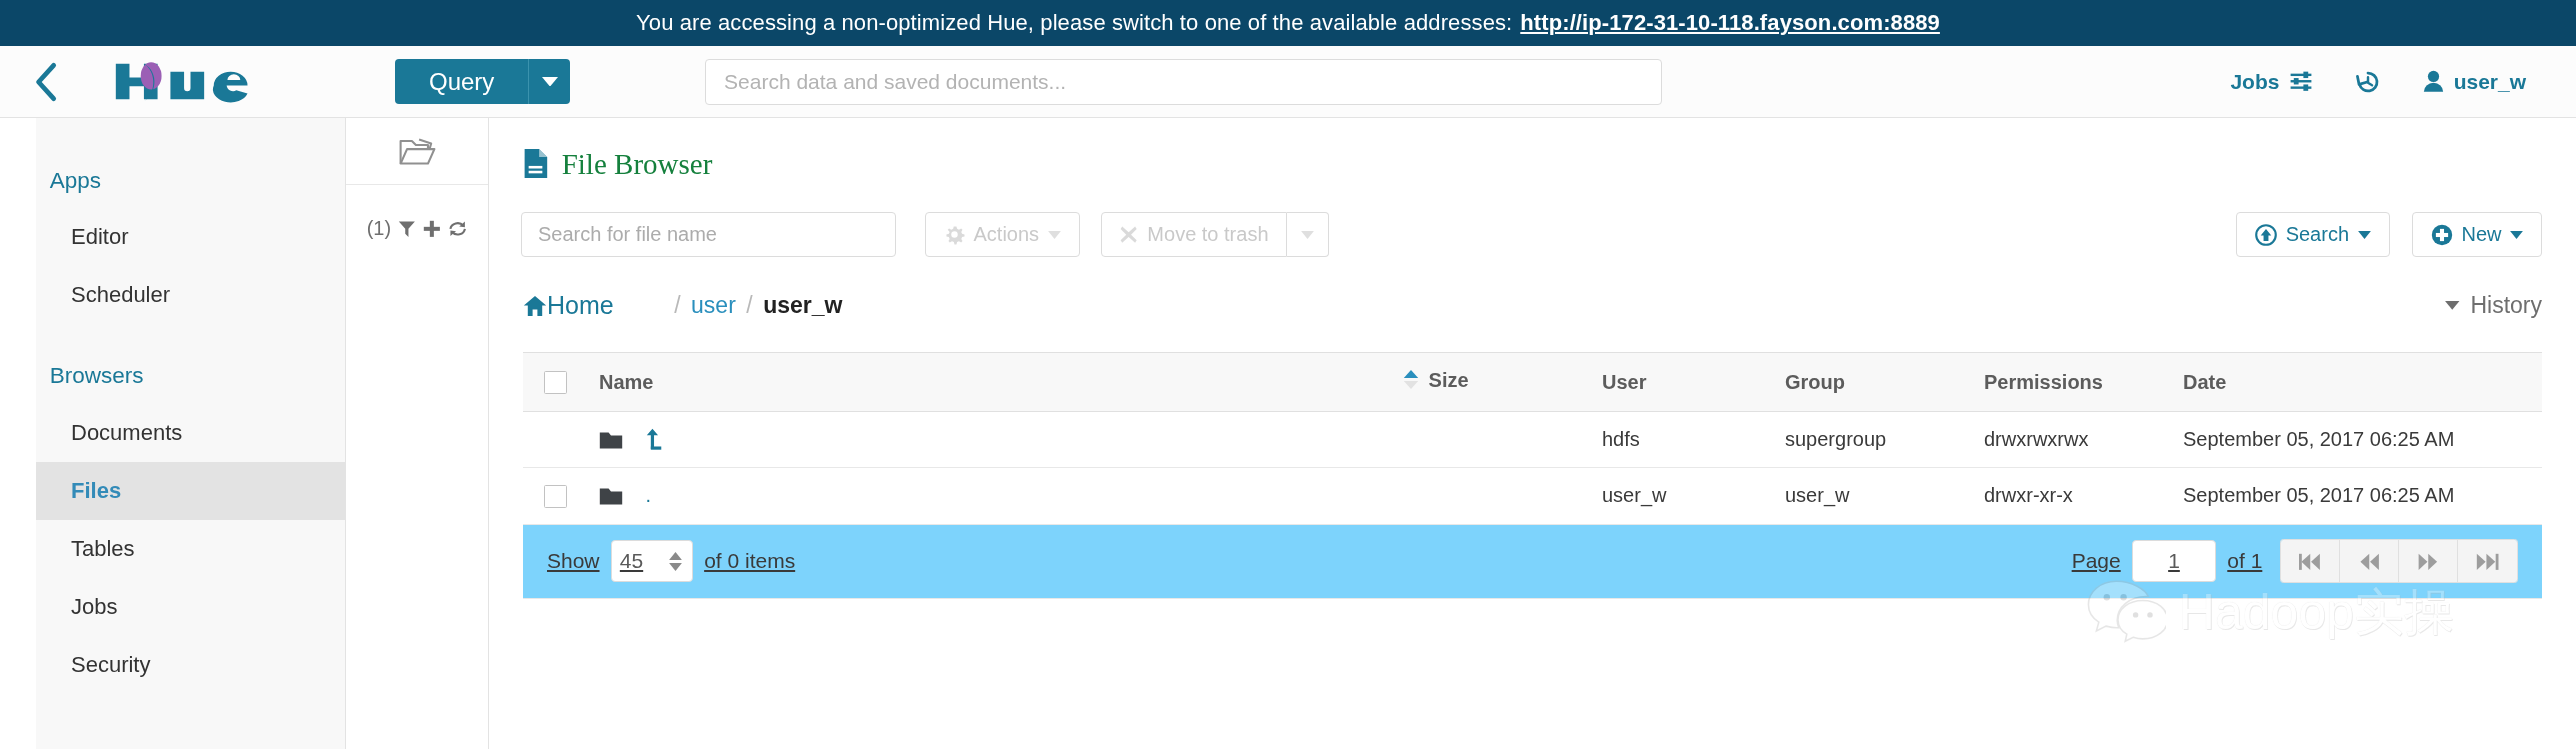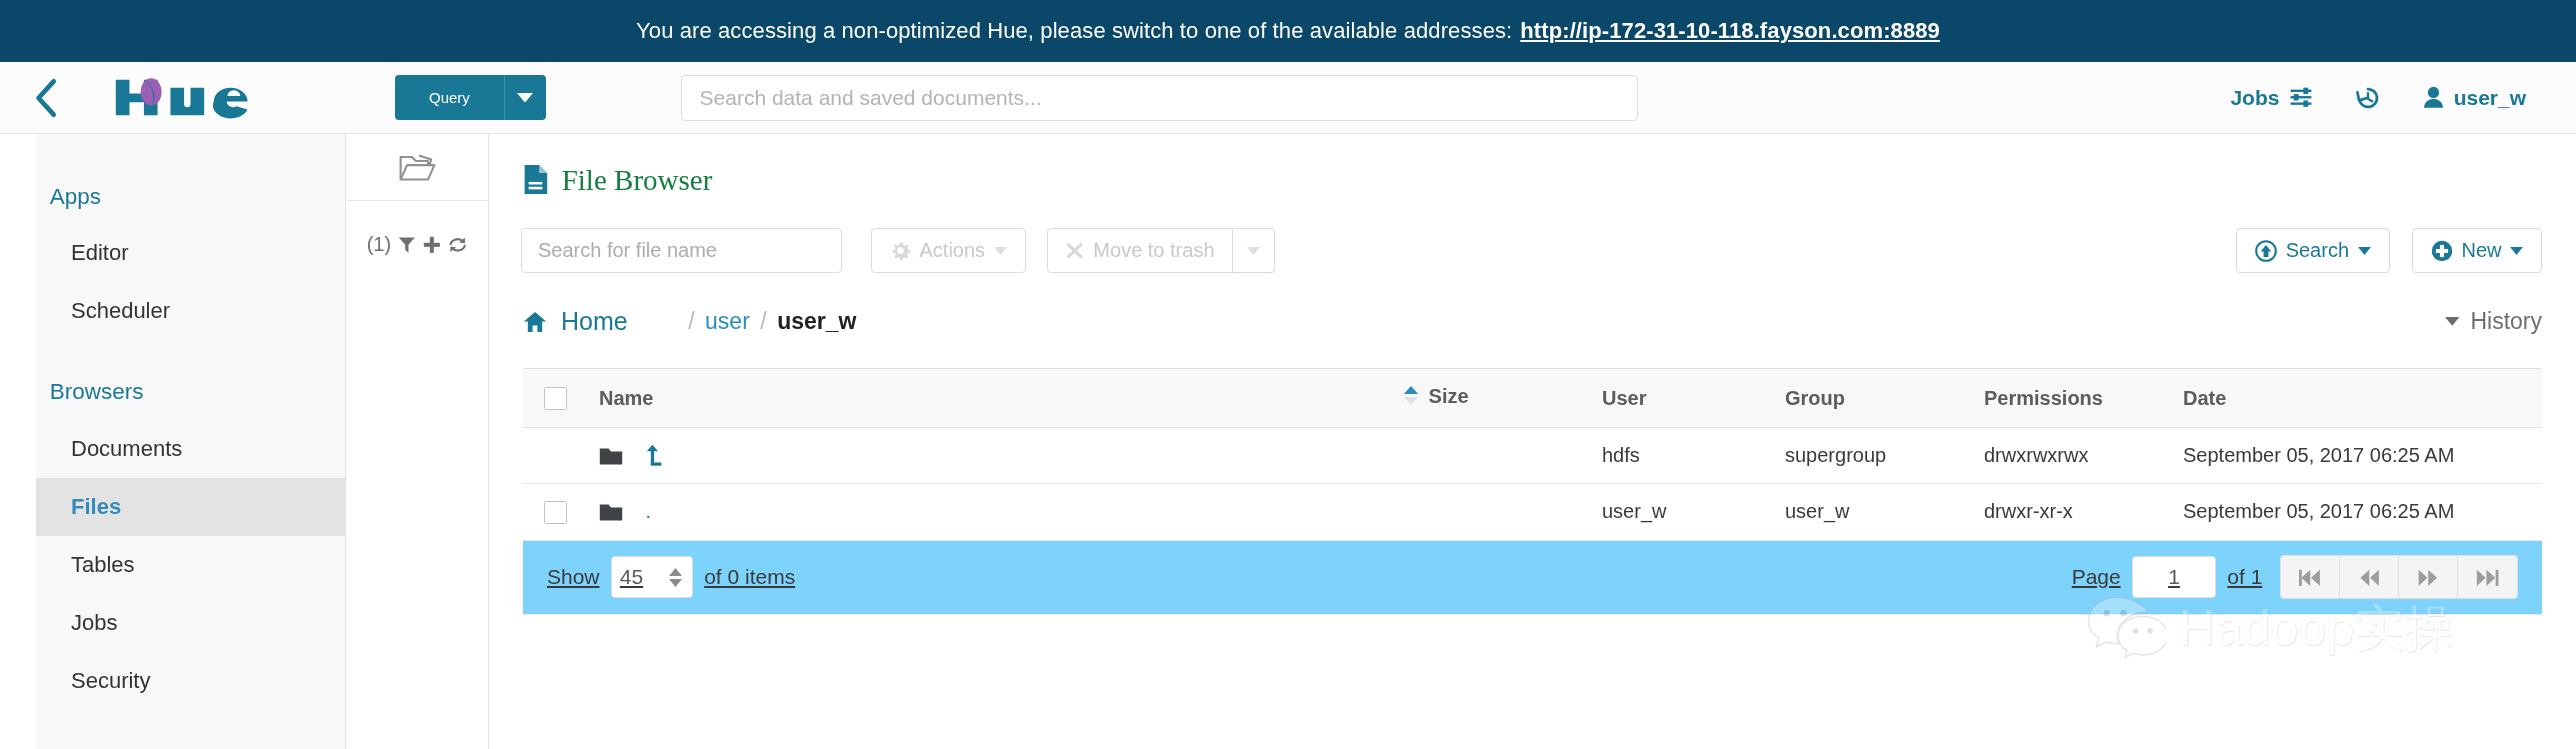--- a/index.html
+++ b/index.html
@@ -5,21 +5,21 @@
   * { box-sizing: border-box; margin: 0; padding: 0; }
   html, body {
     width: 2576px; height: 749px;
     font-family: "Liberation Sans", sans-serif;
     background: #ffffff;
     overflow: hidden;
   }
 
   
   .banner {
-    height: 62px;
+    height: 46px;
     background: #0b4768;
     color: #ffffff;
     display: flex;
     align-items: center;
     justify-content: center;
     font-size: 22px;
     letter-spacing: 0.1px;
   }
   .banner .url { font-weight: bold; margin-left: 8px; color:#ffffff; }
 
@@ -48,21 +48,21 @@
 
   .query-group {
     margin-left: 125px;
     display: flex;
     height: 45px;
   }
   .query-btn {
     background: #1a7897;
     color: #fff;
     border: none;
-    font-size: 15px;
+    font-size: 24px;
     padding: 0 34px;
     border-radius: 4px 0 0 4px;
     cursor: pointer;
     font-family: "Liberation Sans", sans-serif;
   }
   .query-caret {
     background: #1a7897;
     color: #fff;
     border: none;
     border-left: 0.8px solid #3b93ae;
@@ -177,21 +177,21 @@
     font-family: Liberation Serif, serif;
   }
 
   .toolbar {
     display: flex;
     align-items: center;
     padding: 31px 0 0 32px;
     padding-right: 34px;
   }
   .file-search {
-    width: 321px;
+    width: 375px;
     height: 45px;
     border: 0.8px solid #dcdcdc;
     border-radius: 4px;
     font-size: 20px;
     padding: 0 16px;
     color: #333;
     font-family: "Liberation Sans", sans-serif;
     outline: none;
   }
   .file-search::placeholder { color: #acacac; }
@@ -229,21 +229,21 @@
   .breadcrumb-row {
     display: flex;
     align-items: center;
     padding: 34px 34px 0 34px;
   }
   .crumb-home {
     color: #1a7897;
     font-size: 25px;
     display: flex;
     align-items: center;
-    gap: 14px;
+    gap: 0;
     cursor: pointer;
   }
   .crumb-sep { color: #b9b9b9; font-size: 23px; margin: 0 10.5px; }
   .crumb-link { color: #2a8fbd; font-size: 23px; cursor: pointer; }
   .crumb-current { color: #222; font-size: 23px; font-weight: bold; }
   .crumb-gap { width: 50px; }
   .history {
     margin-left: auto;
     color: #6e6e6e;
     font-size: 23px;

